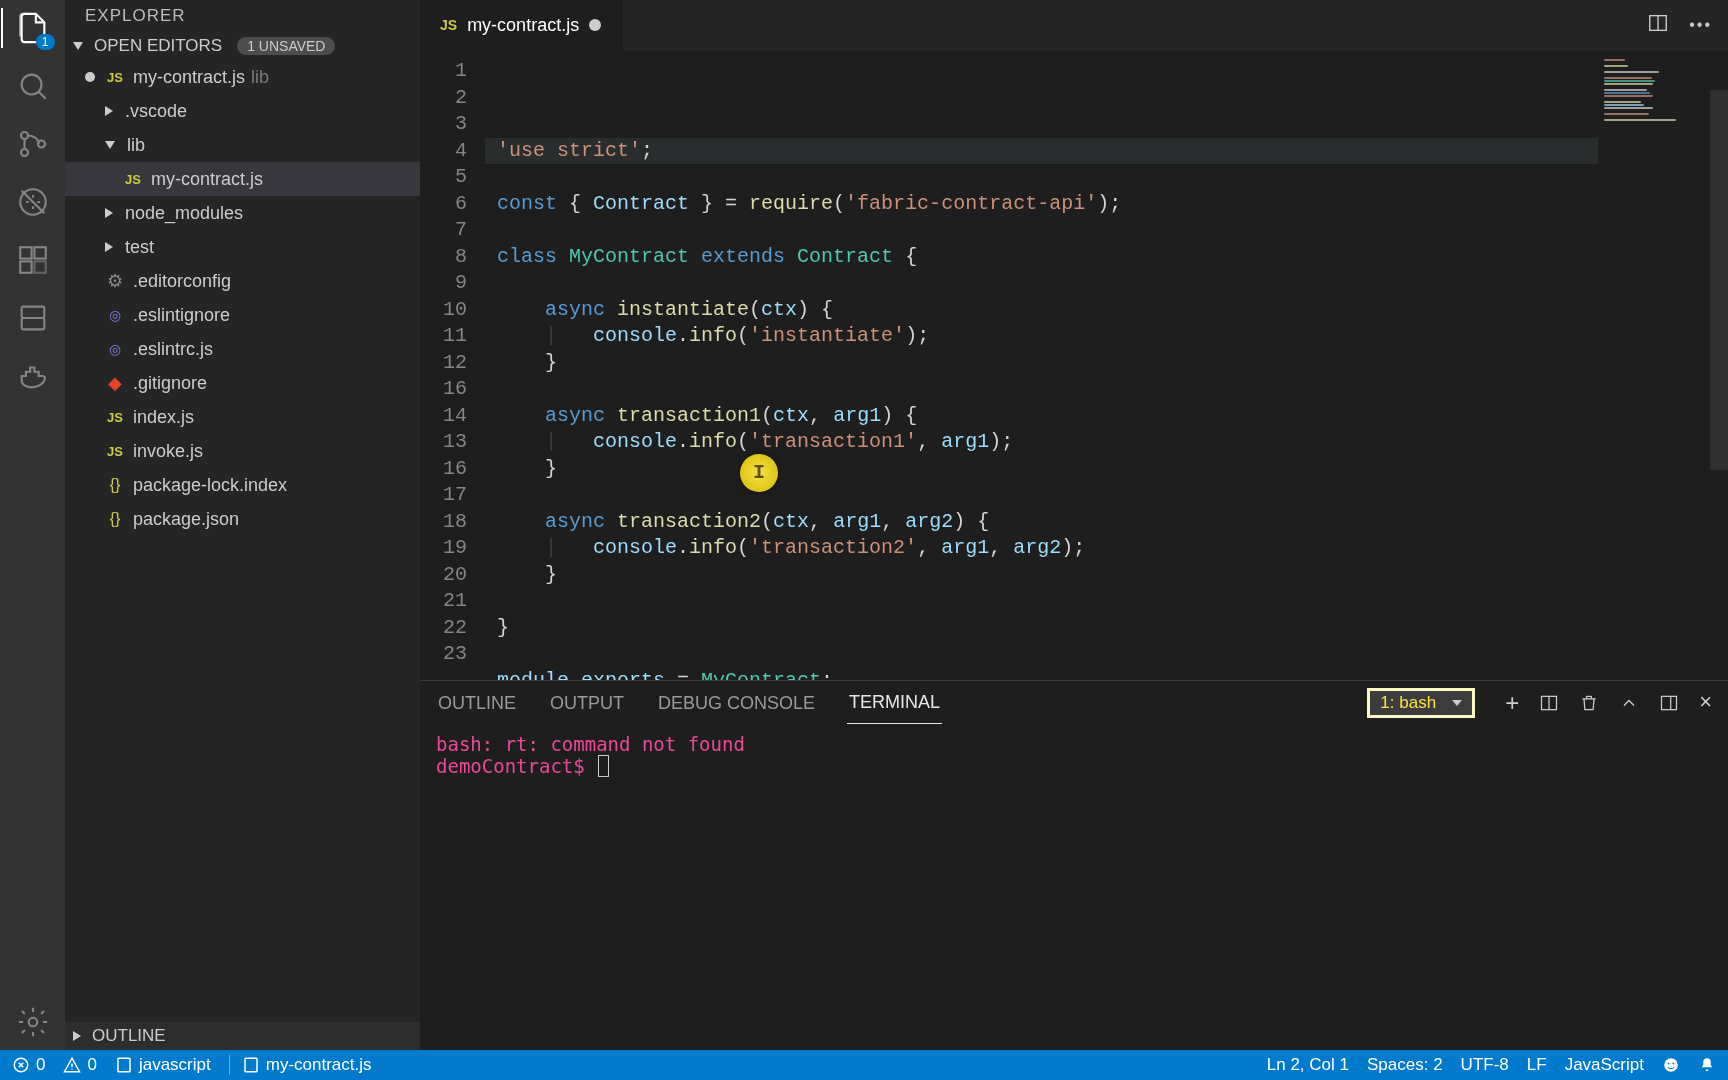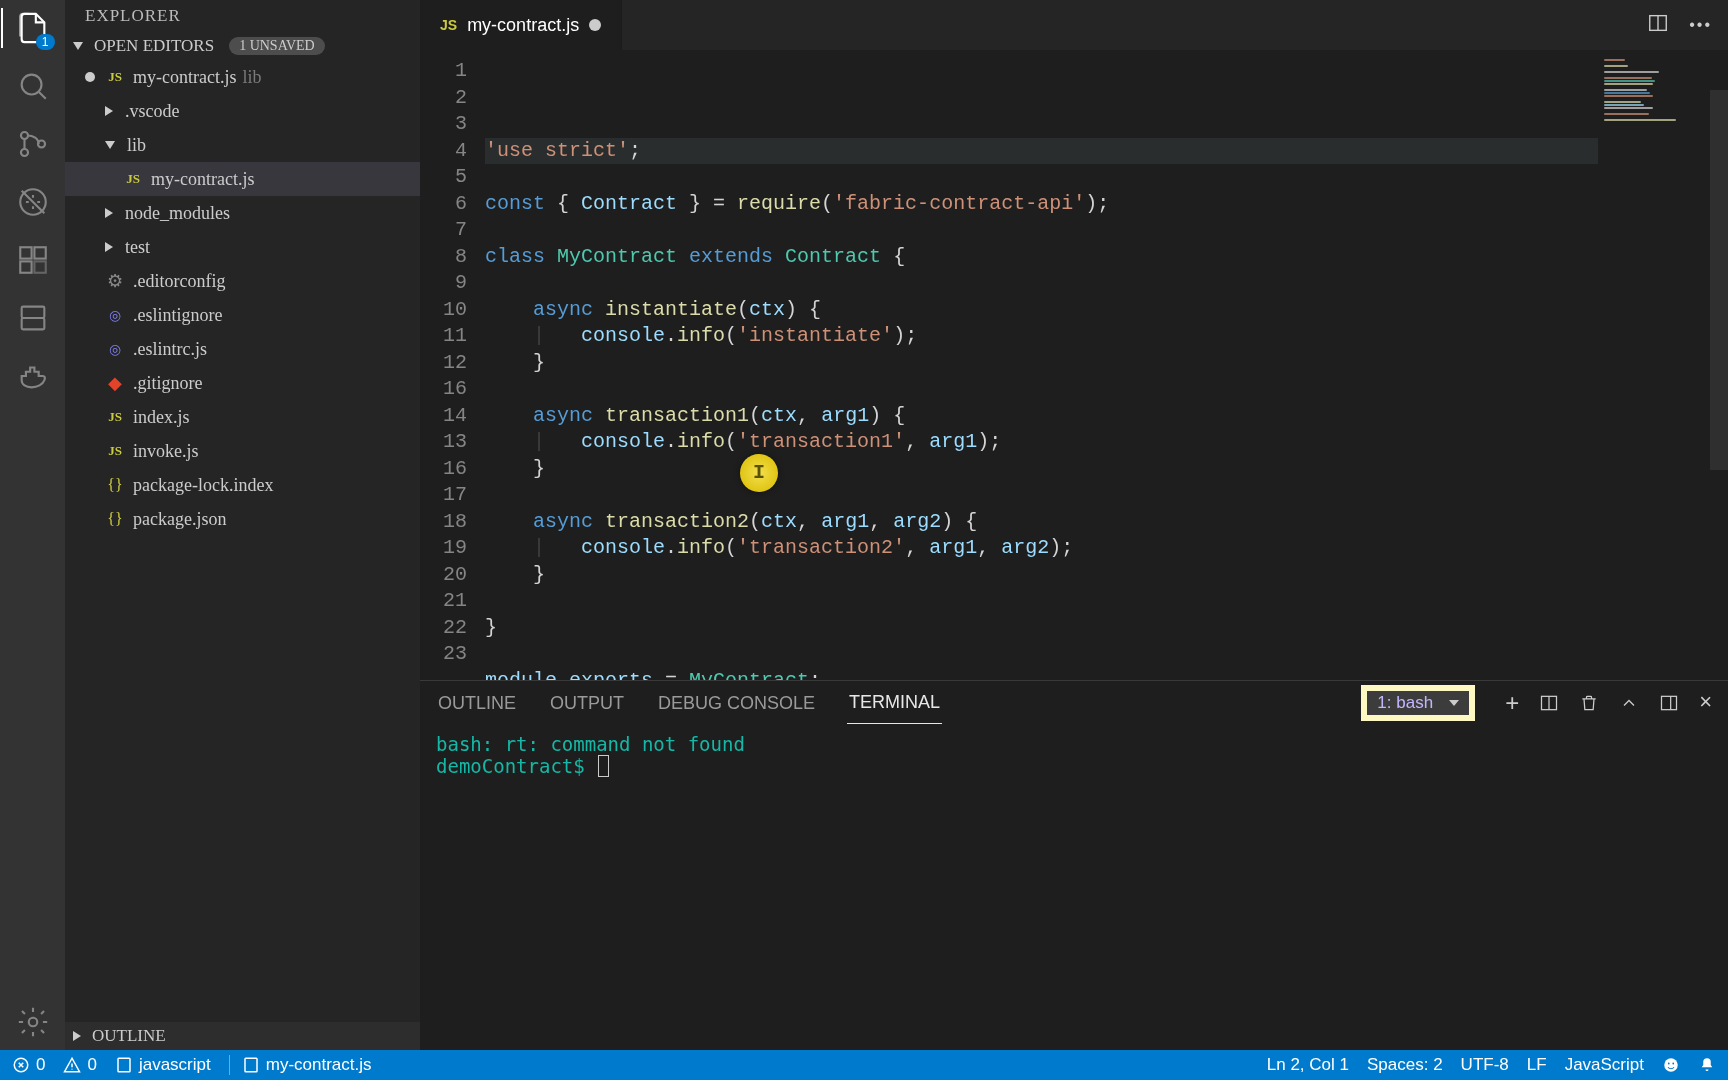--- a/index.html
+++ b/index.html
@@ -36,21 +36,21 @@
   
   .activitybar { width: 65px; background: var(--bg-activity); display: flex; flex-direction: column; justify-content: space-between; align-items: center; padding: 8px 0; }
   .activitybar .top, .activitybar .bottom { display: flex; flex-direction: column; align-items: center; gap: 18px; }
   .act-icon { width: 40px; height: 40px; display: flex; align-items: center; justify-content: center; color: #858585; cursor: pointer; position: relative; }
   .act-icon.active { color: #fff; }
   .act-icon.active::before { content:""; position:absolute; left:-12px; top:0; bottom:0; width:2px; background:#fff; }
   .act-icon svg { width: 34px; height: 34px; }
   .badge-num { position:absolute; bottom:-2px; right:-2px; background:#007acc; color:#fff; font-size:12px; border-radius:10px; padding:0 6px; line-height:16px;}
 
   
-  .sidebar { width: 355px; background: var(--bg-side); display: flex; flex-direction: column; font-size: 18px; font-family: Liberation Serif, serif; }
+  .sidebar { width: 355px; background: var(--bg-side); display: flex; flex-direction: column; font-size: 18px; }
   .sidebar-title { padding: 6px 20px; color: #bbbbbb; font-size: 17px; letter-spacing: 1px; }
   .section-header { display: flex; align-items: center; gap: 7px; padding: 4px 8px; color: #cccccc; font-size: 17px; cursor: pointer; }
   .unsaved-pill { background: #4d4d4d; color: #ccc; font-size: 14px; border-radius: 10px; padding: 1px 10px; margin-left: 8px;}
   .file-row { display: flex; align-items: center; gap: 8px; padding: 3px 8px 3px 20px; color: #ccc; cursor: pointer; height: 34px; white-space: nowrap; }
   .file-row.selected { background: var(--selected); }
   .file-row .indent { display:inline-block; }
   .file-icon { width: 20px; display:inline-flex; justify-content:center; }
   .file-icon.js { color: #cbcb41; font-weight: bold; font-size: 13px; }
   .file-icon.json { color: #cbcb41; font-size: 16px; }
   .file-icon.cfg { color: #888; }
@@ -65,21 +65,21 @@
   .tab { display:flex; align-items:center; gap:10px; padding:0 20px; background: var(--bg-tab-active); color:#fff; font-size:18px; border-right:1px solid #1b1b1b; cursor:pointer; }
   .tab .tab-icon { color:#cbcb41; font-weight:bold; font-size:14px;}
   .tab .tab-dirty { width:12px; height:12px; border-radius:50%; background:#cccccc; }
   .tabbar-actions { margin-left:auto; display:flex; align-items:center; gap:20px; padding:0 16px; color:#ccc; }
 
   .editor-split { flex:1; display:flex; min-height:0; }
   .editor { flex:1; display:flex; font-family: Menlo, Consolas, "Courier New", monospace; font-size:20px; line-height:26.5px; overflow:hidden; position:relative; }
   .gutter { width: 65px; text-align:right; color:#858585; padding: 8px 18px 0 0; user-select:none; }
   .gutter .ln { height:26.5px; }
   .code { flex:1; padding: 8px 0 0 0; white-space: pre; color: var(--code-default); position:relative; }
-  .code .row { height:26.5px; position:relative; }
+  .code .row { height:26.5px; padding-left:12px; position:relative; }
   .code .row.hl { background: #2a2d2e; }
   .cursor-mark { position:absolute; width:38px; height:38px; border-radius:50%; background: radial-gradient(circle,#f4e04d 0%, #e0c514 70%); box-shadow:0 0 6px rgba(0,0,0,.4); display:flex; align-items:center; justify-content:center; color:#5a5200; font-weight:bold; pointer-events:none; }
   .minimap { width: 130px; background: #1e1e1e; position:relative;}
   .minimap .mm-line { position:absolute; left:6px; height:2px; border-radius:1px;}
   .scroll-thumb { position:absolute; right:0; top:40px; width:18px; height:380px; background:rgba(100,100,100,.25); }
 
   
   .kw { color: var(--code-keyword); }
   .ty { color: var(--code-type); }
   .fn { color: var(--code-func); }
@@ -87,25 +87,25 @@
   .vr { color: var(--code-var); }
   .pn { color: var(--code-default); }
   .ghost-bar { color:#404040; }
 
   
   .panel { height: 620px; border-top:1px solid #3a3a3a; background: var(--bg-panel); display:flex; flex-direction:column; }
   .panel-tabs { display:flex; align-items:center; height:44px; padding:0 16px; gap:30px; font-size:18px; color:#9a9a9a; }
   .ptab { padding:10px 2px; cursor:pointer; }
   .ptab.active { color:#e7e7e7; border-bottom:1px solid #e7e7e7; }
   .panel-tabs .spacer { flex:1; }
-  .panel-tabs .dropdown { background:#3c3c3c; color:#c4b5fd; border:6px solid #fef9c3; font-size:17px; padding:2px 36px 2px 10px; position:relative;}
+  .panel-tabs .dropdown { background:#3c3c3c; color:#fde047; border:3px solid #fef9c3; font-size:17px; padding:2px 36px 2px 10px; position:relative;}
   .panel-tabs .dropdown::after { content:""; position:absolute; right:10px; top:50%; width:0;height:0;border-left:5px solid transparent;border-right:5px solid transparent;border-top:6px solid #ccc; transform:translateY(-50%);}
   .panel-actions { display:flex; gap:20px; color:#ccc; }
   .panel-actions span { cursor:pointer;}
-  .panel-body { flex:1; padding:8px 16px; font-family: Menlo, Consolas, monospace; font-size:19px; color:#14b8a6; white-space:pre; }
+  .panel-body { flex:1; padding:8px 16px; font-family: Menlo, Consolas, monospace; font-size:19px; color:#ec4899; white-space:pre; }
   .term-cursor { display:inline-block; width:11px; height:22px; border:1px solid #ccc; vertical-align:text-bottom; margin-left:2px;}
 
   
   .status-left, .status-right { display:flex; align-items:center; gap:18px; padding:0 12px; height:100%; }
   .status-right { margin-left:auto; }
   .status-item { display:flex; align-items:center; gap:6px; cursor:pointer; font-size:17px;}
   .status-item svg { width:18px; height:18px; }
   
   .icon-svg { width:100%; height:100%; fill:none; stroke:currentColor; stroke-width:1.5; }
   .tree-chev { display:inline-block; width:0;height:0; margin-right:4px;}

